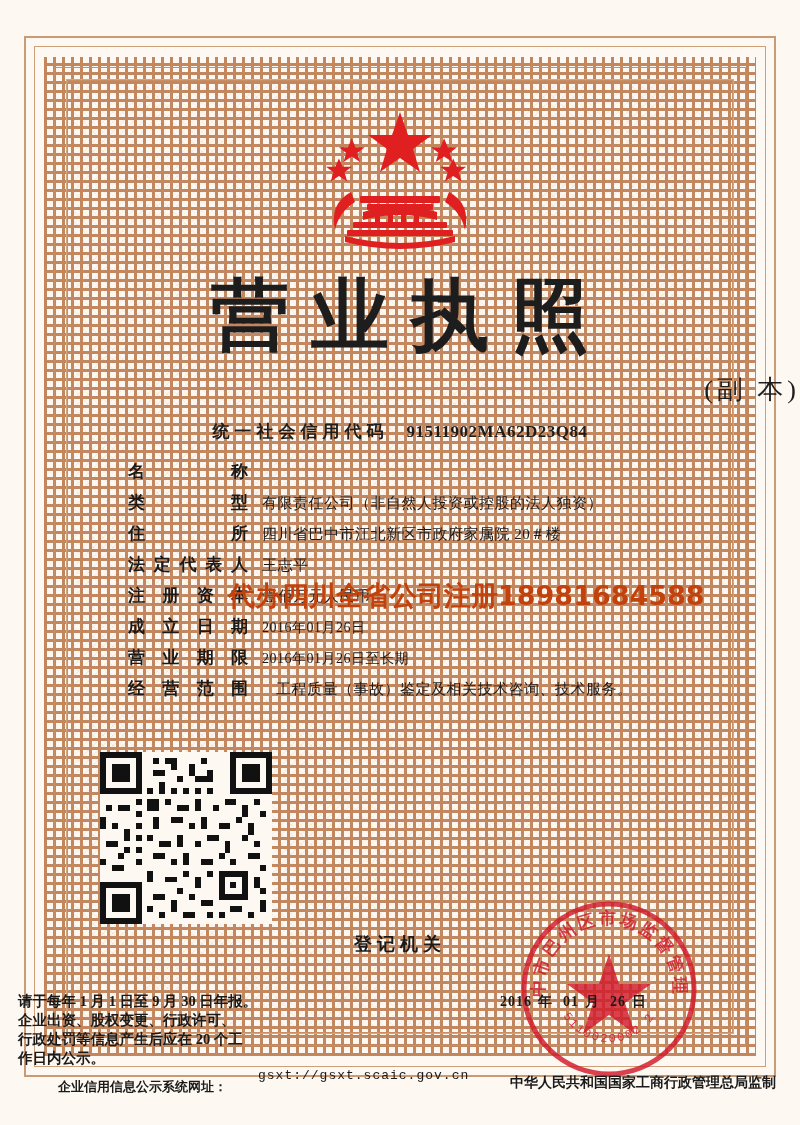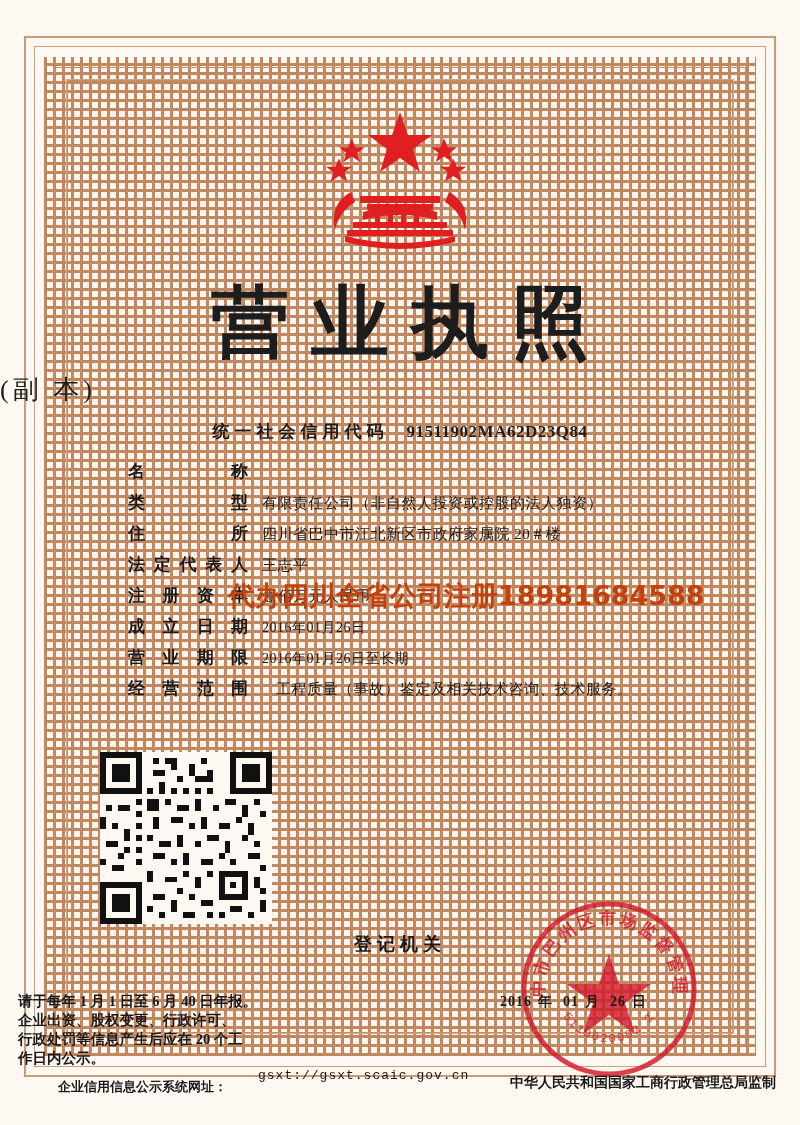--- a/index.html
+++ b/index.html
@@ -79,36 +79,36 @@
   .emblem {
     position: absolute;
     left: 0; right: 0; top: 100px;
     height: 160px;
     text-align: center;
   }
   .emblem svg { display: inline-block; }
   
   .title {
     position: absolute;
-    top: 284px;
+    top: 276px;
     left: 0; right: 0;
     text-align: center;
-    font-family: Liberation Serif, serif;
+    font-family: Liberation Sans, sans-serif;
     font-size: 78px;
     font-weight: bold;
     letter-spacing: 22px;
     text-indent: 22px;
     color: #1d1d1d;
     line-height: 1;
   }
   .subtitle {
     position: absolute;
     top: 372px;
     left: 0; right: 0;
-    text-align: left;
+    text-align: right;
     font-size: 26px;
     letter-spacing: 4px;
     color: #1d1d1d;
   }
   .credit-code {
     position: absolute;
     top: 420px;
     left: 0; right: 0;
     text-align: center;
     font-size: 17px;
@@ -485,21 +485,21 @@
     </svg>
   </div>
 
   <div class="date-line">
     <b>2016</b><span class="unit">年</span><b>01</b><span class="unit">月</span><b>26</b><span class="unit">日</span>
   </div>
 
   <div class="ad-text">代办四川全省公司注册18981684588</div>
 
   <div class="notice">
-    <div>请于每年 1 月 1 日至 6 月 40 日年报。</div>
+    <div>请于每年 1 月 1 日至 9 月 30 日年报。</div>
     <div>企业出资、股权变更、行政许可、</div>
     <div>行政处罚等信息产生后应在 20 个工</div>
     <div>作日内公示。</div>
   </div>
 
   <div class="website-label">企业信用信息公示系统网址：</div>
   <div class="website-url">gsxt://gsxt.scaic.gov.cn</div>
   <div class="issuer">中华人民共和国国家工商行政管理总局监制</div>
 
 </div>

